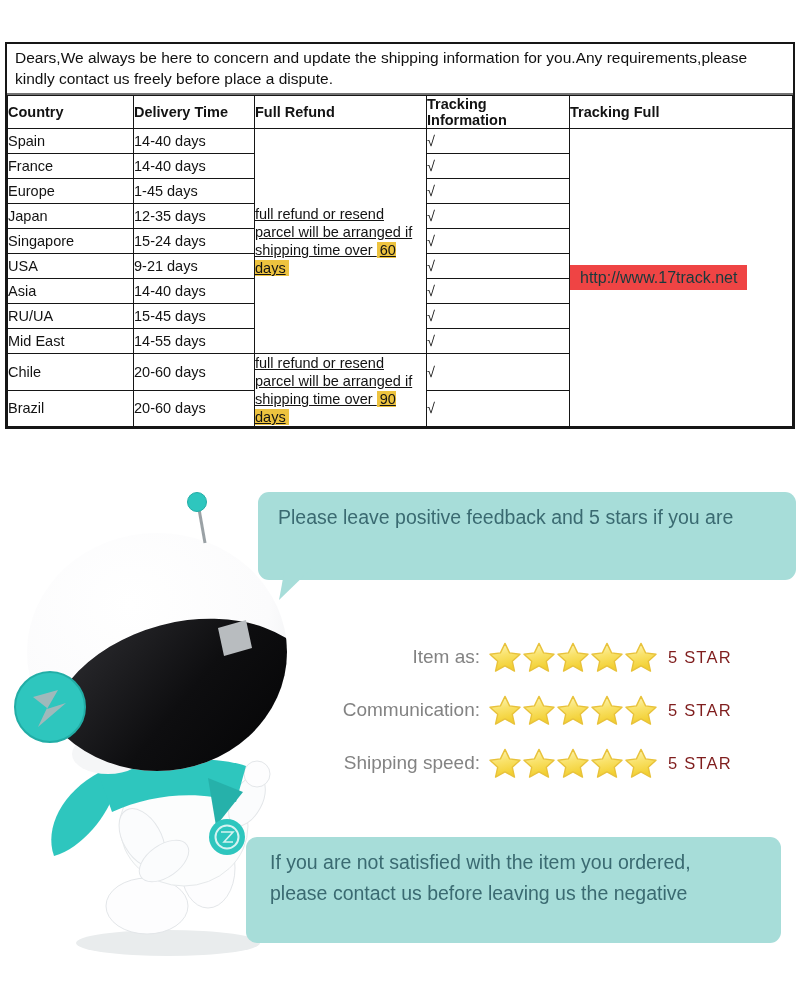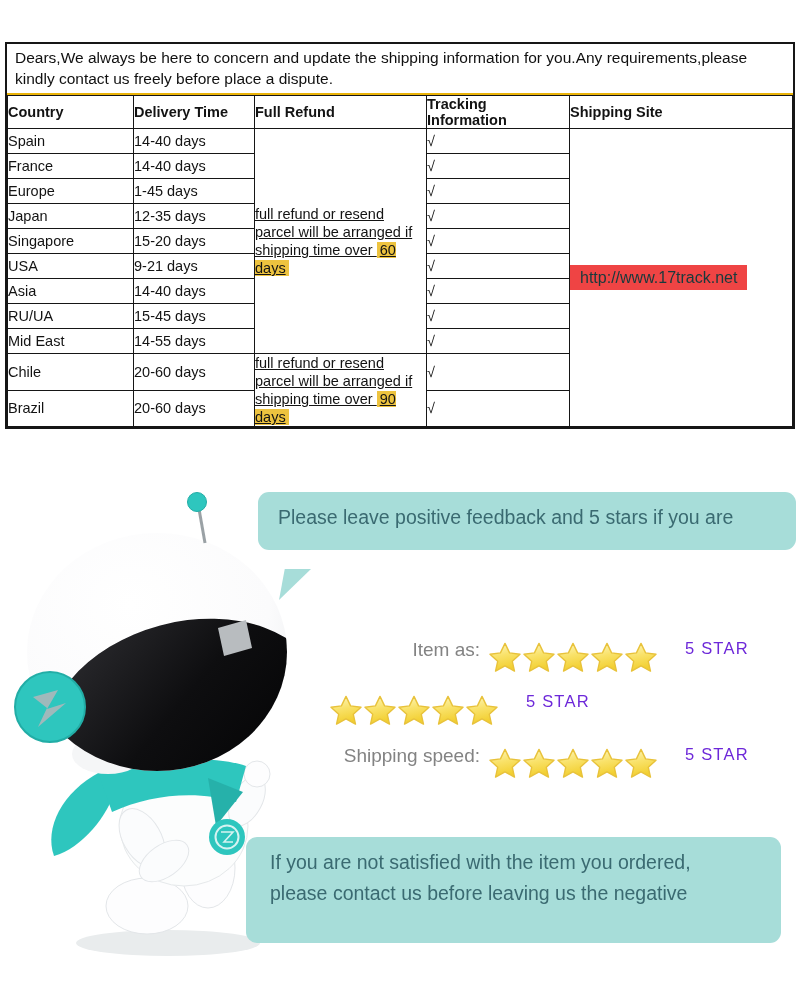--- a/index.html
+++ b/index.html
@@ -2,46 +2,46 @@
 <html><head>
 <meta charset="utf-8">
 <style>
   html,body{margin:0;padding:0;}
   body{
     width:800px;height:984px;position:relative;background:#ffffff;
     font-family:"Liberation Sans",sans-serif;color:#131313;overflow:hidden;
   }
   
   .sheet{position:absolute;left:5px;top:42px;width:786px;border:2px solid #161616;background:#fff;}
-  .notice{font-size:15.5px;line-height:21px;padding:3px 8px 4px;color:#101010;border-bottom:2px solid #eab308;}
+  .notice{font-size:15.5px;line-height:21px;padding:3px 8px 4px;color:#101010;border-bottom:2px solid #737373;}
   table.shipping{border-collapse:collapse;width:100%;table-layout:fixed;}
   table.shipping th,table.shipping td{border:1px solid #161616;text-align:left;vertical-align:middle;}
   table.shipping th{font-size:14.5px;font-weight:bold;height:28px;padding:0;}
   table.shipping td{font-size:14.5px;height:24px;padding:0;}
   td.refund-cell{text-align:left;padding:2px 4px 2px 7px;line-height:18px;font-size:14.5px;text-decoration:underline;}
   .hl-yellow{background:#edc33f;padding:0 3px;}
   .url-hl{background:#ef4444;padding:4px 10px;font-size:16px;color:#173a3c;}
   .check{font-size:15px;}
   
   .bubble{
     position:absolute;background:#a7ddd9;color:#3a6a71;border-radius:11px;
     font-size:19.5px;line-height:30.5px;padding:10px 20px;box-sizing:border-box;
   }
-  .bubble-top{left:258px;top:492px;width:538px;height:58px;}
+  .bubble-top{left:258px;top:492px;width:538px;height:88px;}
   .bubble-bottom{left:246px;top:837px;width:535px;height:106px;padding:10px 24px;}
   .bubble-tail{
     position:absolute;left:279px;top:569px;width:32px;height:31px;background:#a7ddd9;
     -webkit-clip-path:polygon(18% 0,100% 0,0 100%);clip-path:polygon(18% 0,100% 0,0 100%);
   }
   .ratings{position:absolute;left:330px;top:639px;width:440px;}
-  .rating-row{display:flex;height:36px;margin-bottom:17px;}
+  .rating-row{display:flex;align-items:center;height:36px;margin-bottom:17px;}
   .rating-label{width:150px;text-align:right;font-size:19px;color:#838383;padding-right:9px;white-space:nowrap;}
   .stars{display:flex;align-items:center;gap:2px;}
   .star-svg{width:32px;height:30px;display:block;}
-  .rating-suffix{font-size:16.5px;color:#6d28d9;letter-spacing:1.2px;margin-left:28px;white-space:nowrap;}
+  .rating-suffix{font-size:16.5px;color:#7f1d1d;letter-spacing:1.2px;margin-left:11px;white-space:nowrap;}
   .robot-wrap{position:absolute;left:0px;top:460px;width:330px;height:520px;}
 </style>
 </head>
 <body>
 
 <div class="sheet">
   <div class="notice">Dears,We always be here to concern and update the shipping information for you.Any requirements,please kindly contact us freely before place a dispute.</div>
   <table class="shipping">
     <colgroup>
       <col style="width:126px">
@@ -49,21 +49,21 @@
         <col style="width:172px">
         <col style="width:143px">
         <col>
     </colgroup>
     <thead>
       <tr>
         <th>Country</th>
         <th>Delivery Time</th>
         <th>Full Refund</th>
         <th>Tracking Information</th>
-        <th>Shipping Site</th>
+        <th>Tracking Full</th>
       </tr>
     </thead>
     <tbody>
       <tr>
         <td>Spain</td>
         <td>14-40 days</td>
         <td class="refund-cell" rowspan="9"><span>full refund or resend parcel will be arranged if shipping time over </span><span class="hl-yellow">60 days</span></td>
         <td class="check">√</td>
         <td rowspan="11"><span class="url-hl">http://www.17track.net</span></td>
       </tr>
@@ -77,21 +77,21 @@
         <td>1-45 days</td>
         <td class="check">√</td>
       </tr>
       <tr>
         <td>Japan</td>
         <td>12-35 days</td>
         <td class="check">√</td>
       </tr>
       <tr>
         <td>Singapore</td>
-        <td>15-20 days</td>
+        <td>15-24 days</td>
         <td class="check">√</td>
       </tr>
       <tr>
         <td>USA</td>
         <td>9-21 days</td>
         <td class="check">√</td>
       </tr>
       <tr>
         <td>Asia</td>
         <td>14-40 days</td>
@@ -217,20 +217,21 @@
       <svg class="star-svg">
           <use href="#star"></use>
         </svg>
       <svg class="star-svg">
           <use href="#star"></use>
         </svg>
     </div>
     <div class="rating-suffix">5 STAR</div>
   </div>
   <div class="rating-row">
+    <div class="rating-label">Communication:</div>
     <div class="stars">
       <svg class="star-svg">
           <use href="#star"></use>
         </svg>
       <svg class="star-svg">
           <use href="#star"></use>
         </svg>
       <svg class="star-svg">
           <use href="#star"></use>
         </svg>

